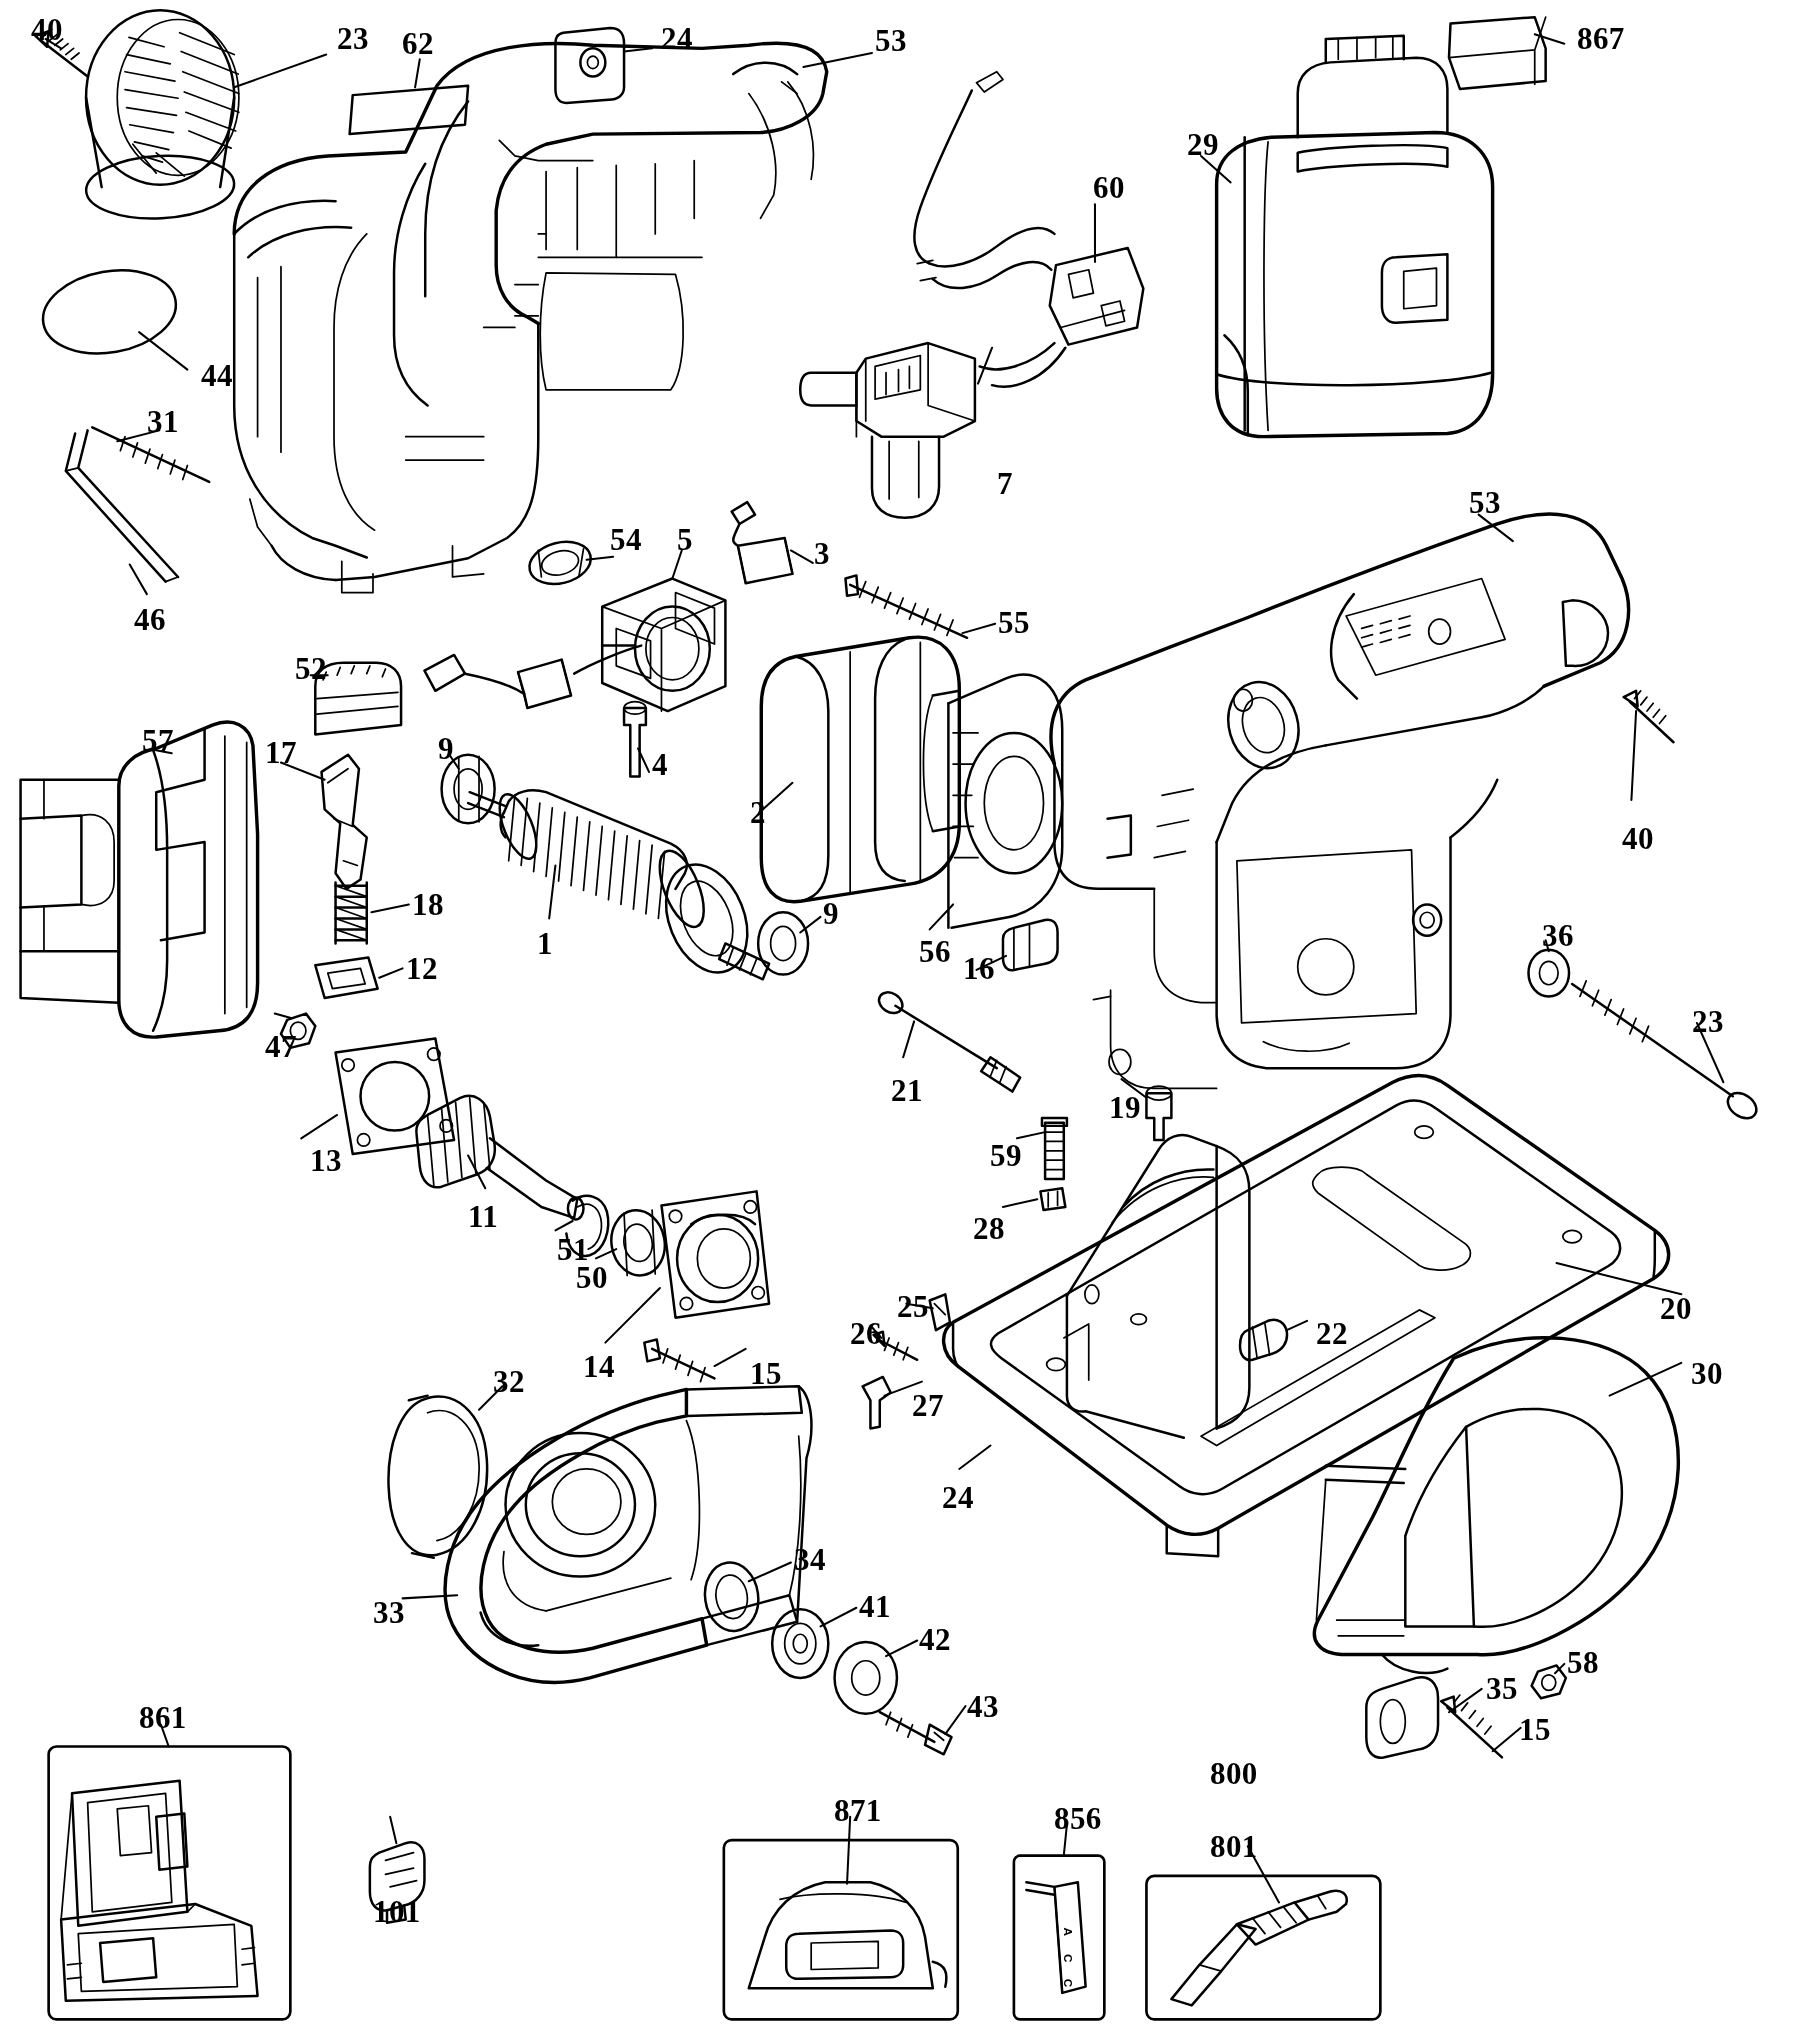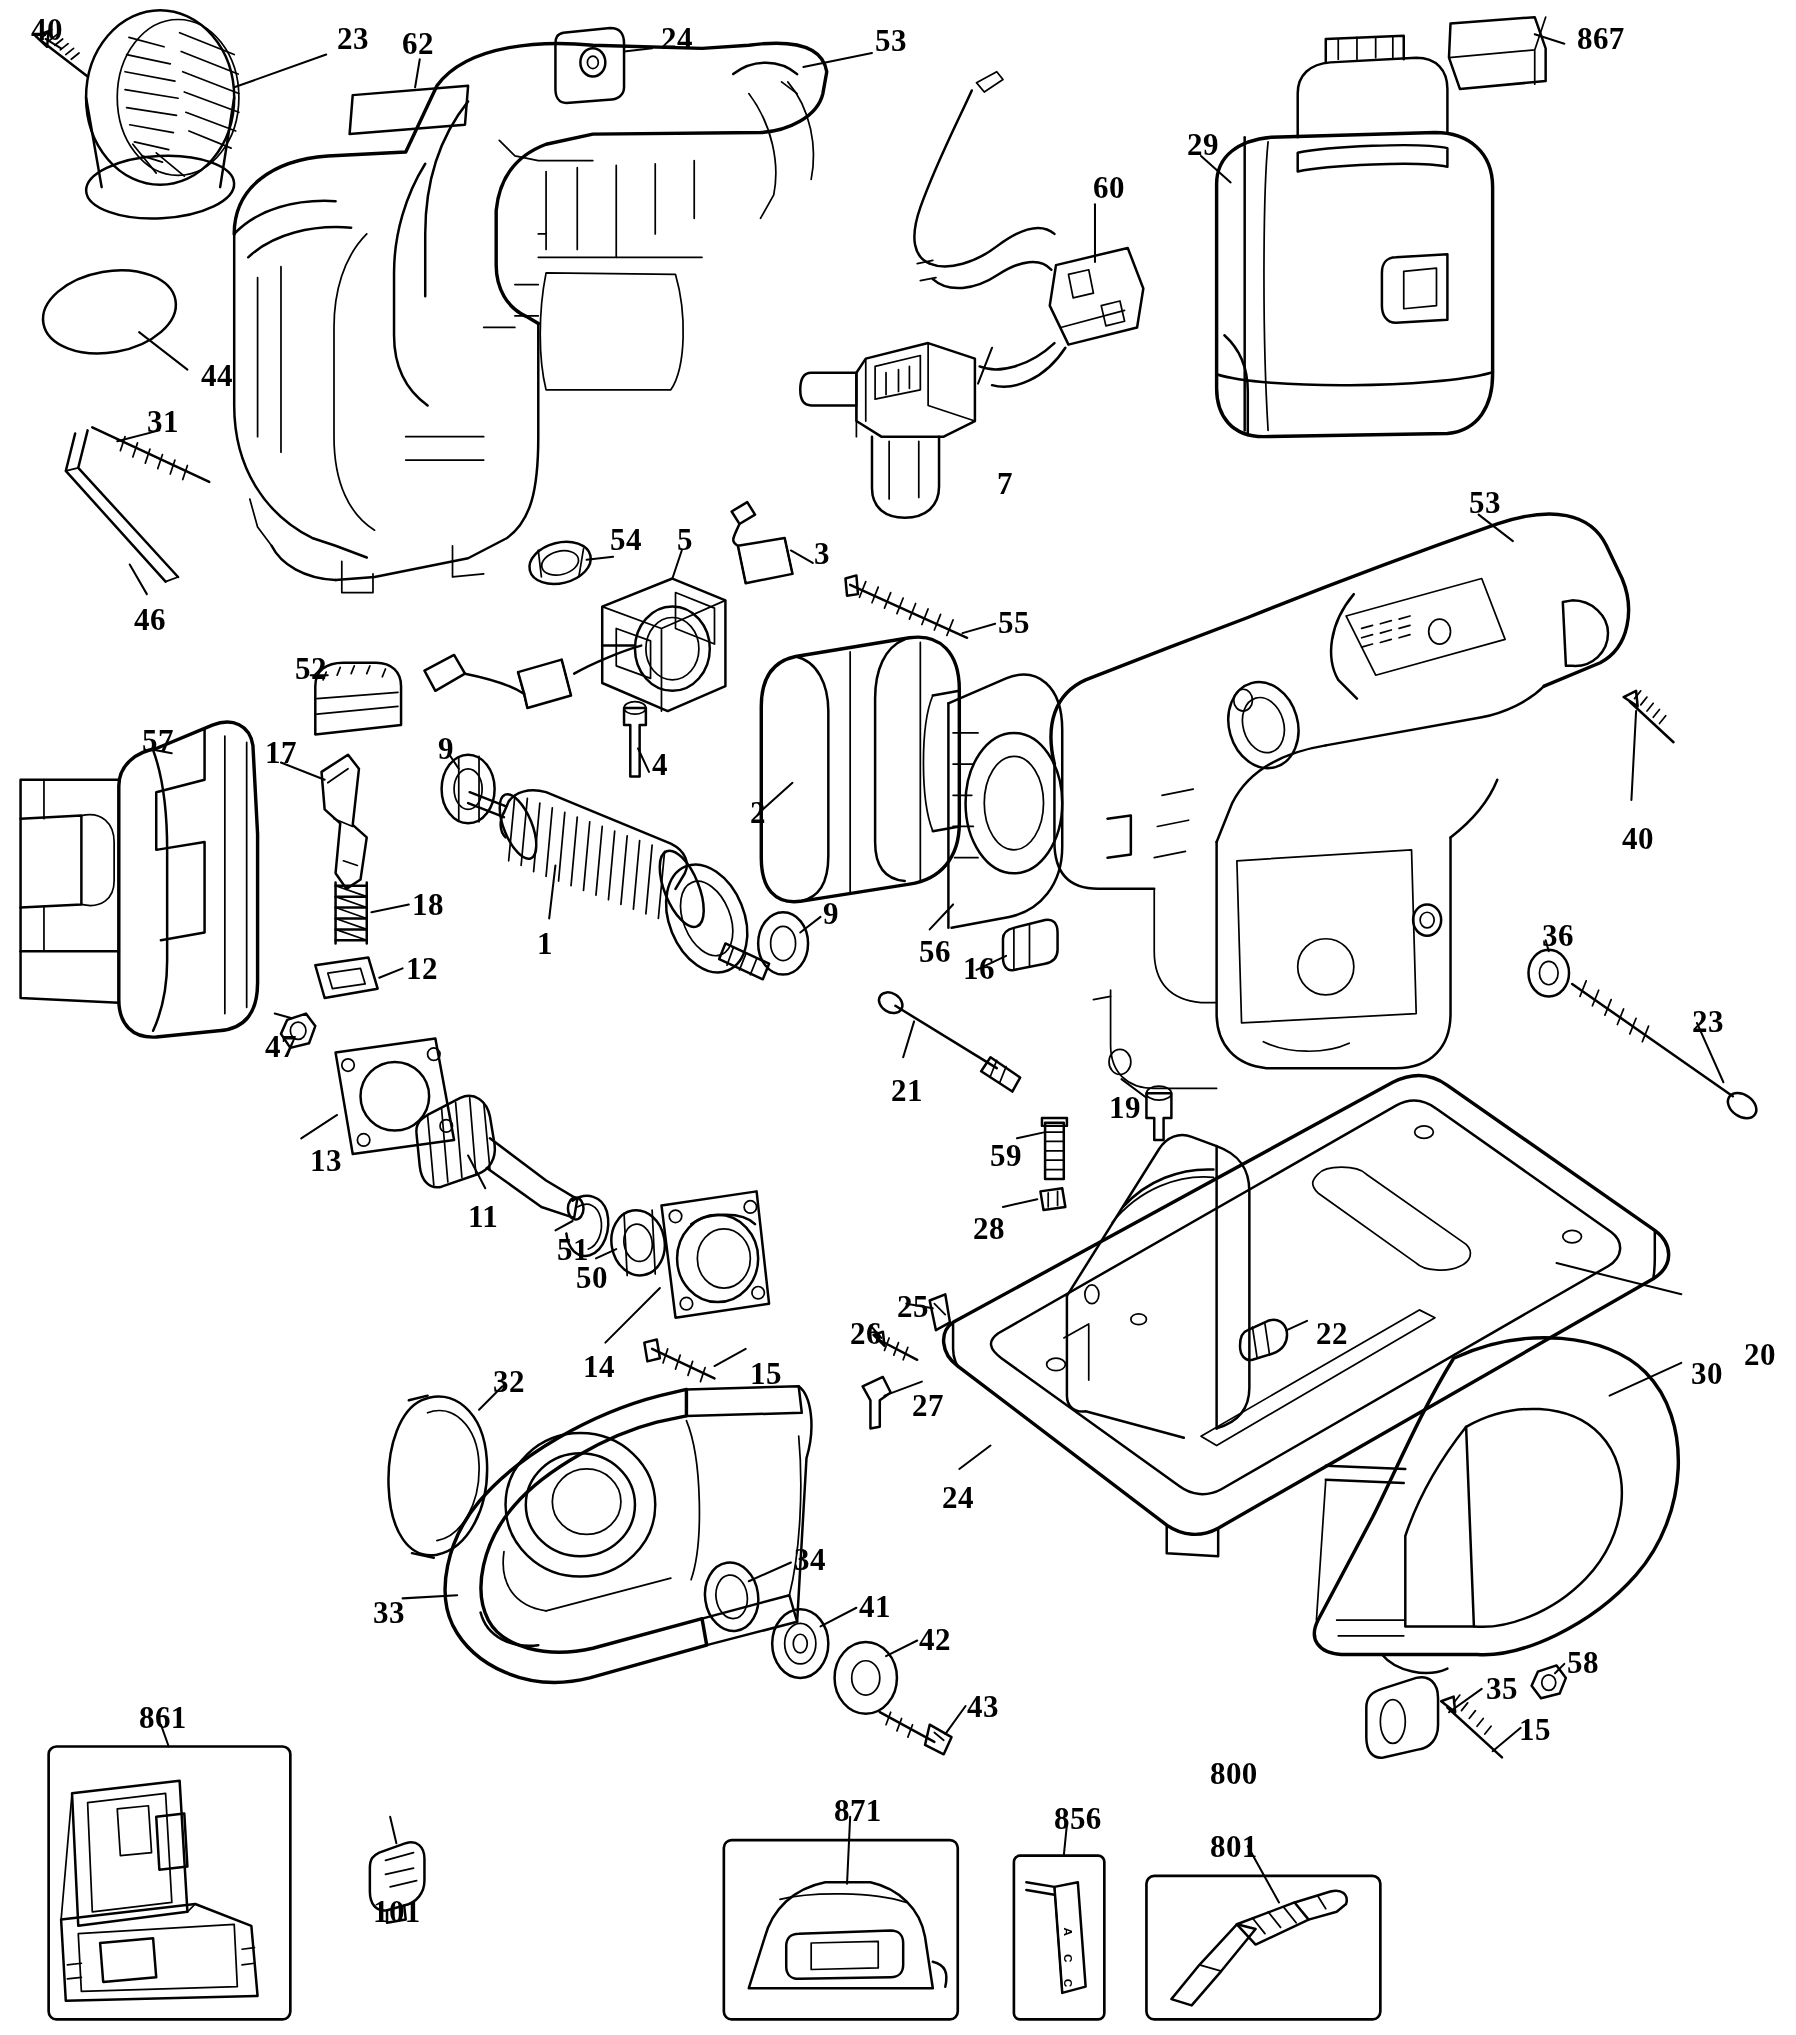--- a/index.html
+++ b/index.html
@@ -682,21 +682,21 @@
   <div class="callout" style="left:973px;top:1213px;">28</div>
   <div class="callout" style="left:468px; top:1201px;">11</div>
   <div class="callout" style="left:537px; top:1234px;margin-left:20px;">51</div>
   <div class="callout" style="left:576px; top:1262px;">50</div>
   <div class="callout" style="left:583px; top:1351px;">14</div>
   <div class="callout" style="left:750px; top:1358px;">15</div>
   <div class="callout" style="left:897px;top:1291px;">25</div>
   <div class="callout" style="left:850px;top:1318px;">26</div>
   <div class="callout" style="left:912px;top:1390px;">27</div>
   <div class="callout" style="left:1316px;top:1318px;">22</div>
-  <div class="callout" style="left:1744px;top:1293px;margin-top:46px;">20</div>
+  <div class="callout" style="left:1660px;top:1293px;">20</div>
   <div class="callout" style="left:1691px;top:1358px;">30</div>
   <div class="callout" style="left:493px; top:1366px;text-align:right;">32</div>
   <div class="callout" style="left:942px;top:1482px;">24</div>
   <div class="callout" style="left:373px; top:1597px;">33</div>
   <div class="callout" style="left:794px;top:1544px;">34</div>
   <div class="callout" style="left:859px;top:1591px;">41</div>
   <div class="callout" style="left:919px;top:1624px;">42</div>
   <div class="callout" style="left:967px;top:1691px;">43</div>
   <div class="callout" style="left:1486px;top:1673px;">35</div>
   <div class="callout" style="left:1567px;top:1647px;">58</div>

